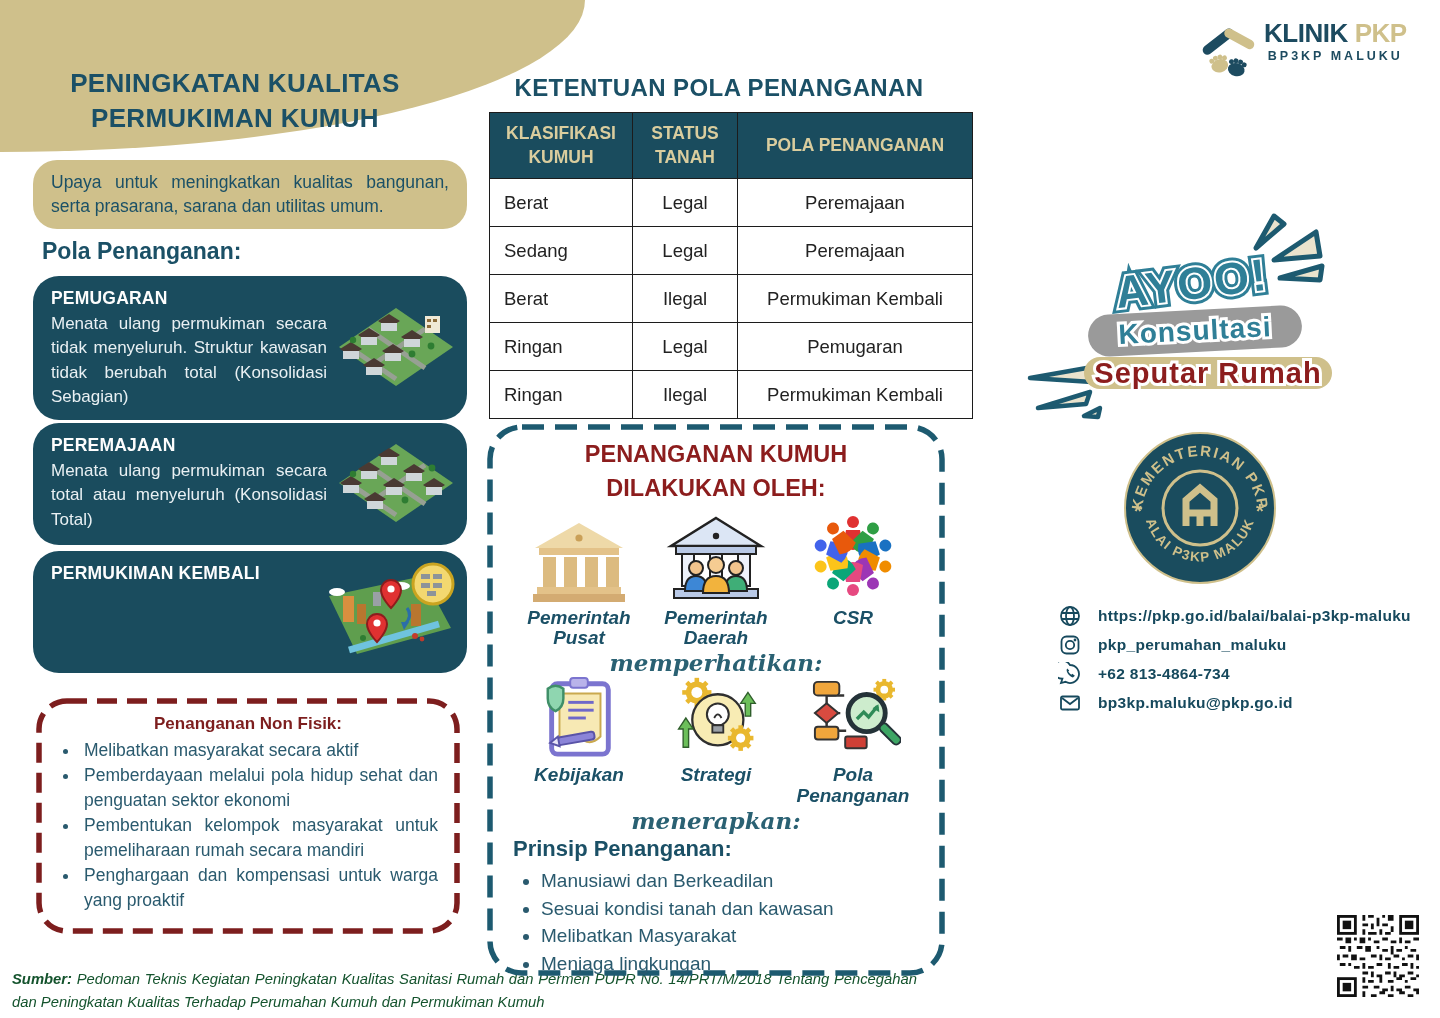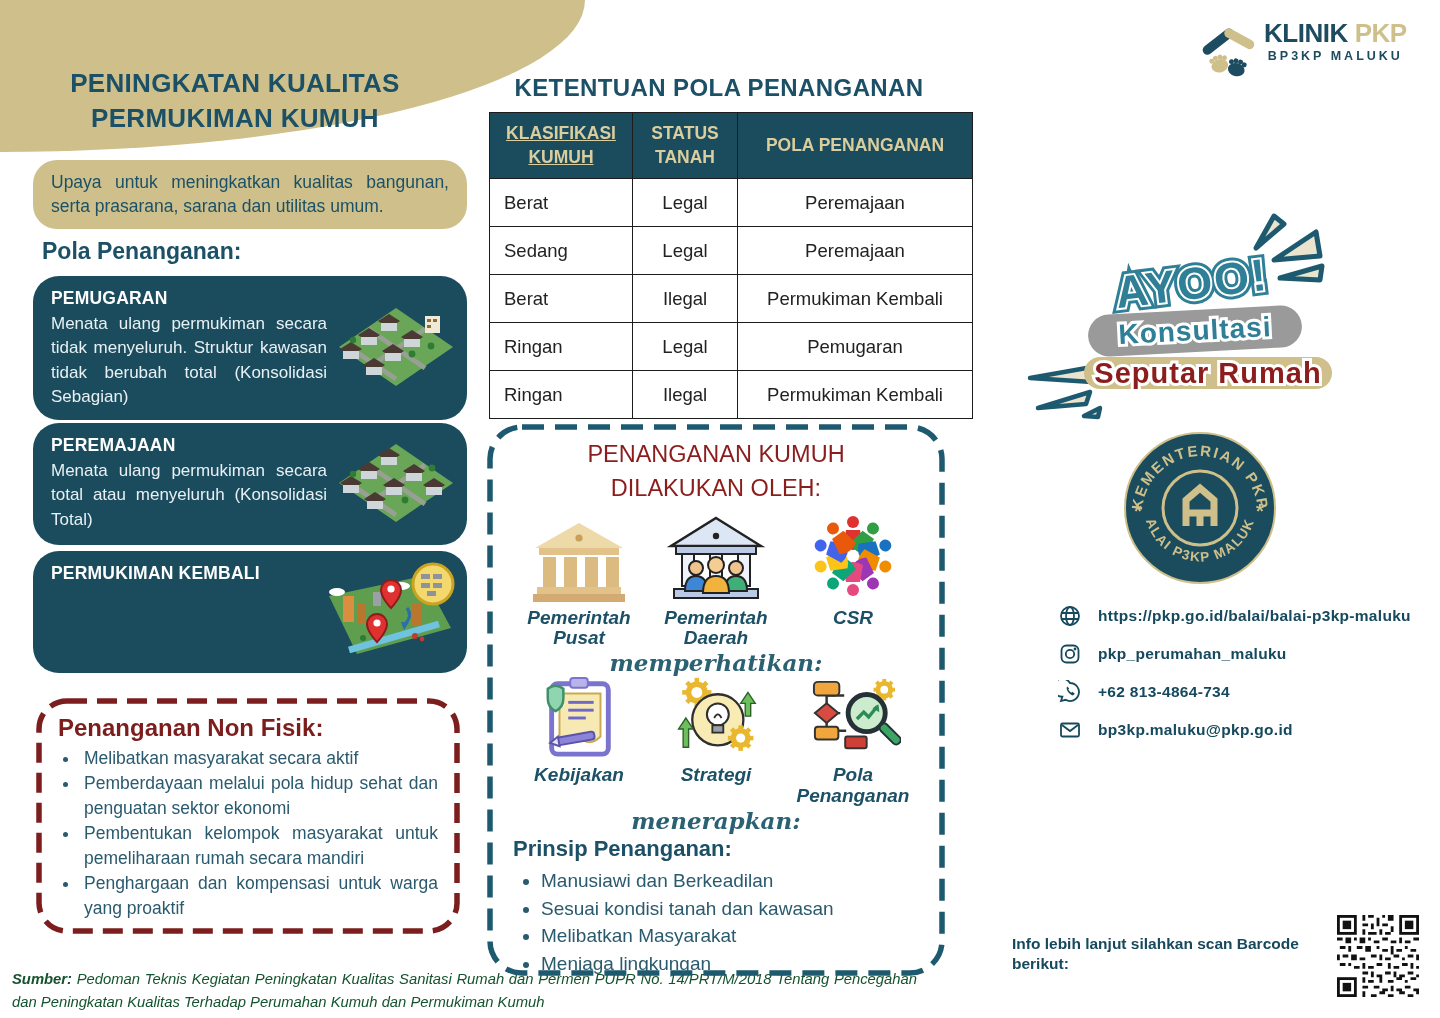--- a/index.html
+++ b/index.html
@@ -18,38 +18,38 @@
         box-sizing:border-box;padding:12px 18px;color:#e9f0f3;}
   .card-title{font-weight:bold;font-size:17.5px;color:#fdfdfd;margin-bottom:3px;letter-spacing:.2px;}
   .card-body{font-size:17px;text-align:justify;line-height:1.44;width:276px;}
   .card .illus{position:absolute;right:10px;top:50%;transform:translateY(-50%);}
   .card1{top:276px;height:144px;}
   .card2{top:423px;height:122px;}
   .card3{top:551px;height:122px;}
   .nonfisik{position:absolute;left:36px;top:698px;width:424px;height:236px;box-sizing:border-box;
             padding:16px 22px 0 22px;}
   .nonfisik .dash-border{position:absolute;left:0;top:0;pointer-events:none;}
-  .nonfisik-title{font-size:24px;font-weight:bold;color:#7d1e1e;position:relative;}
+  .nonfisik-title{font-size:17px;font-weight:bold;color:#7d1e1e;position:relative;text-align:center;}
   .nonfisik ul{margin:4px 0 0 22px;padding:0;color:#2a5a6e;font-size:17.5px;line-height:1.43;position:relative;}
   .nonfisik li{text-align:justify;padding-left:4px;}
   .sumber{position:absolute;left:12px;top:968px;width:905px;font-style:italic;color:#14532d;
           font-size:14.8px;line-height:1.55;text-align:justify;}
   .sumber b{font-weight:bold;}
   
   .table-title{position:absolute;left:488px;top:74px;width:462px;margin:0;text-align:center;
                font-size:24px;font-weight:bold;color:#1b5066;letter-spacing:.4px;}
   .pola-table{position:absolute;left:489px;top:112px;border-collapse:collapse;background:#fff;}
   .pola-table th,.pola-table td{border:1.6px solid #1c1c1c;}
   .pola-table th{background:#1a4c5e;color:#dacd9e;font-size:17.5px;padding:9px 4px;line-height:1.35;}
   .pola-table td{font-size:18.5px;color:#222;height:45px;text-align:center;}
   .pola-table td:first-child{text-align:left;padding-left:14px;}
-  .col1{width:134px;text-decoration:underline;}.col2{width:96px;}.col3{width:226px;}
+  .col1{width:134px;}.col2{width:96px;}.col3{width:226px;}
   .oleh{position:absolute;left:487px;top:424px;width:458px;height:552px;box-sizing:border-box;}
   .oleh .dash-border{position:absolute;left:0;top:0;pointer-events:none;}
-  .oleh-title{margin-top:13px;text-align:center;font-size:23.5px;font-weight:normal;color:#8c1d1d;
+  .oleh-title{margin-top:13px;text-align:center;font-size:23.5px;font-weight:bold;color:#8c1d1d;
               line-height:1.45;position:relative;}
   .actors{display:flex;justify-content:space-between;padding:0 24px;margin-top:8px;position:relative;font-style:italic;}
   .actor{width:136px;display:flex;flex-direction:column;align-items:center;}
   .actor .ic{height:90px;display:flex;align-items:flex-end;justify-content:center;}
   .aspects{margin-top:0;}
   .aspects .ic{height:84px;}
   .lbl{margin-top:5px;text-align:center;font-weight:bold;color:#1b5066;font-size:19px;line-height:1.06;
        width:130px;}
   .script{font-family:"DejaVu Serif",serif;font-style:italic;font-weight:bold;color:#2a6173;
           font-size:23px;text-align:center;margin-top:1px;position:relative;}
@@ -74,21 +74,21 @@
   .pill2{left:1084px;top:357px;width:248px;height:32px;background:#cfc08b;}
   .outlined{position:relative;font-weight:800;display:inline-block;}
   .outlined::before{content:attr(data-text);position:absolute;left:0;top:0;-webkit-text-stroke:6px #fff;z-index:0;}
   .outlined .inner{position:relative;z-index:1;}
   .pill1 .outlined{font-size:28px;color:#2f7f97;letter-spacing:1px;}
   .pill2 .outlined{font-size:29px;color:#8c1d1d;letter-spacing:1px;}
   .shout{position:absolute;}
   .shout-tr{left:1248px;top:212px;}
   .shout-bl{left:1022px;top:358px;}
   .badge{position:absolute;left:1122px;top:430px;}
-  .contacts{position:absolute;left:1058px;top:604px;display:flex;flex-direction:column;gap:14px;}
+  .contacts{position:absolute;left:1058px;top:604px;display:flex;flex-direction:column;gap:5px;}
   .c-row{display:flex;align-items:center;height:24px;}
   .c-row svg{flex:0 0 24px;}
   .c-text{margin-left:16px;font-size:15.5px;font-weight:bold;color:#16495d;letter-spacing:.3px;}
   .scan-label{position:absolute;left:1012px;top:934px;width:312px;font-size:15.5px;font-weight:bold;
               color:#16495d;line-height:1.3;}
   .qr{position:absolute;left:1337px;top:914px;}
 </style>
 </head>
 <body>
 
@@ -581,21 +581,20 @@
       <svg width="24" height="24" viewBox="0 0 24 24">
         <g fill="none" stroke="#16495d" stroke-width="1.8">
             <rect x="3" y="5.5" width="18" height="13" rx="1.5"></rect>
             <path d="M4 7l8 6 8-6"></path>
           </g>
       </svg>
       <span class="c-text">bp3kp.maluku@pkp.go.id</span>
     </div>
   </div>
 
-  <div class="scan-label">Info lebih lanjut silahkan scan Barcode berikut:</div>
 
   <svg class="qr" width="82" height="84" viewBox="0 0 29 29">
     <rect x="0" y="0" width="29" height="29" fill="#ffffff"></rect>
     <g>
       <g transform="translate(0,0)">
           <path d="M0 0h7v7h-7z" fill="#111"></path>
           <path d="M1 1h5v5h-5z" fill="#fff"></path>
           <path d="M2 2h3v3h-3z" fill="#111"></path>
         </g>
       <g transform="translate(22,0)">

